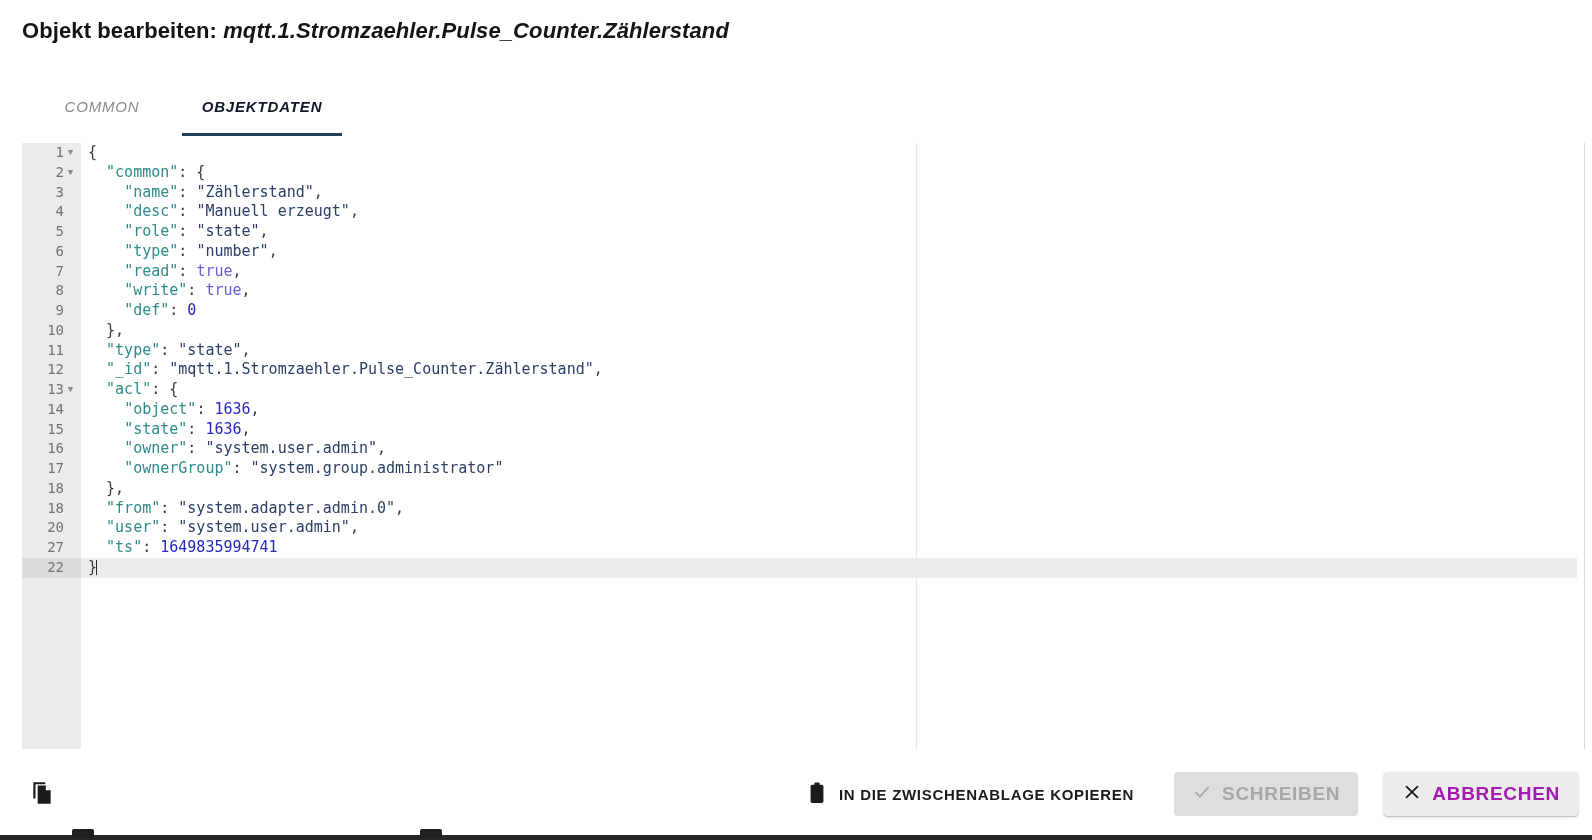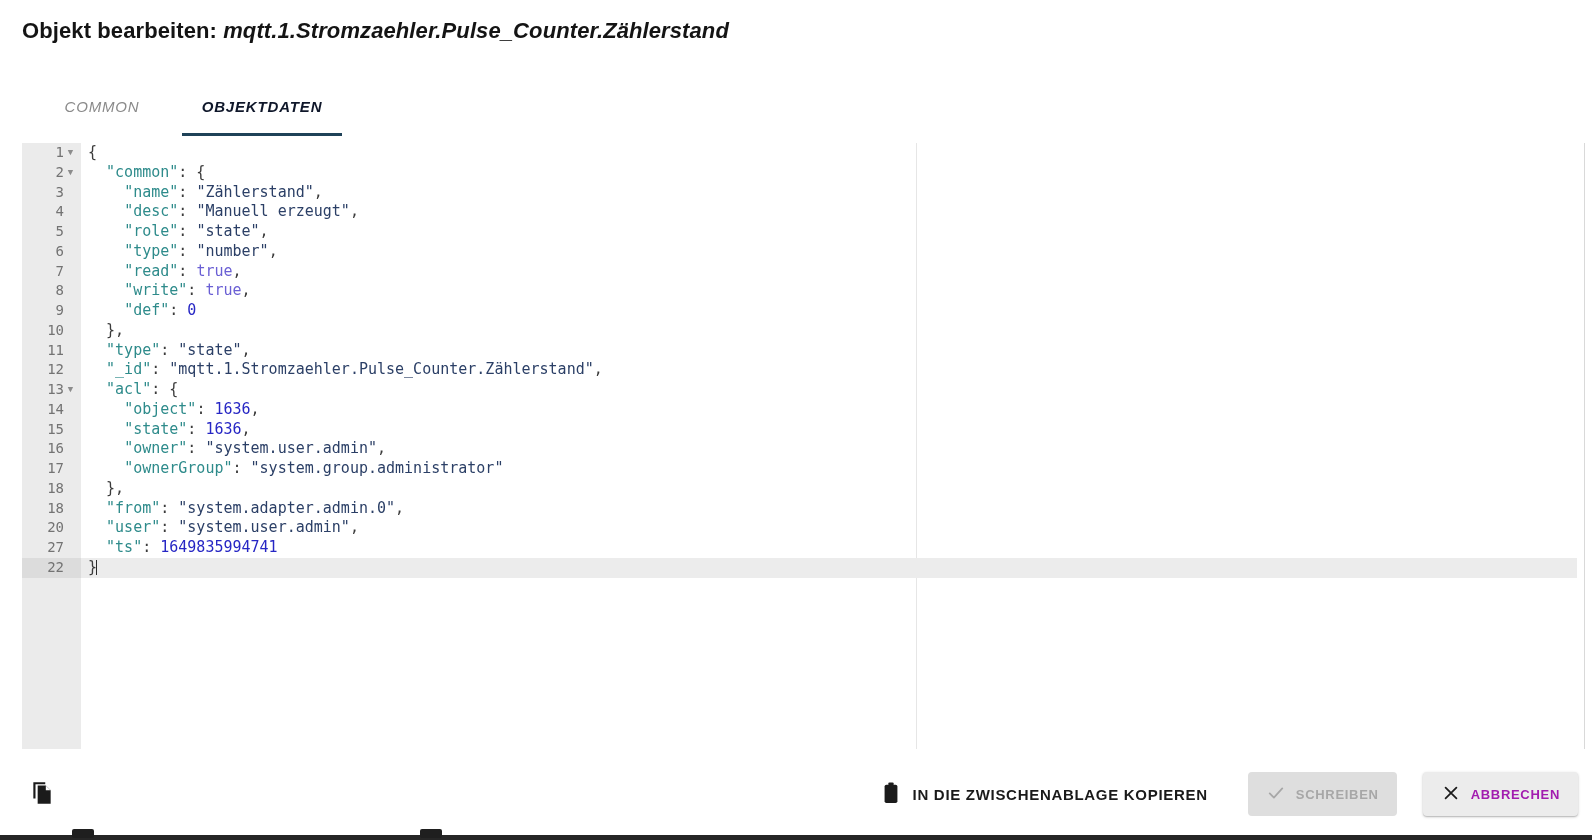--- a/index.html
+++ b/index.html
@@ -225,21 +225,21 @@
 
   .mat-btn {
     display: flex;
     align-items: center;
     gap: 10px;
     height: 44px;
     padding: 0 18px;
     border: none;
     border-radius: 4px;
     font-family: "Liberation Sans", sans-serif;
-    font-size: 13px;
+    font-size: 19px;
     font-weight: 600;
     letter-spacing: 0.7px;
     white-space: nowrap;
     cursor: pointer;
   }
   .mat-btn.disabled {
     background: #dedede;
     color: #a7a7a7;
     cursor: default;
     box-shadow: none;

